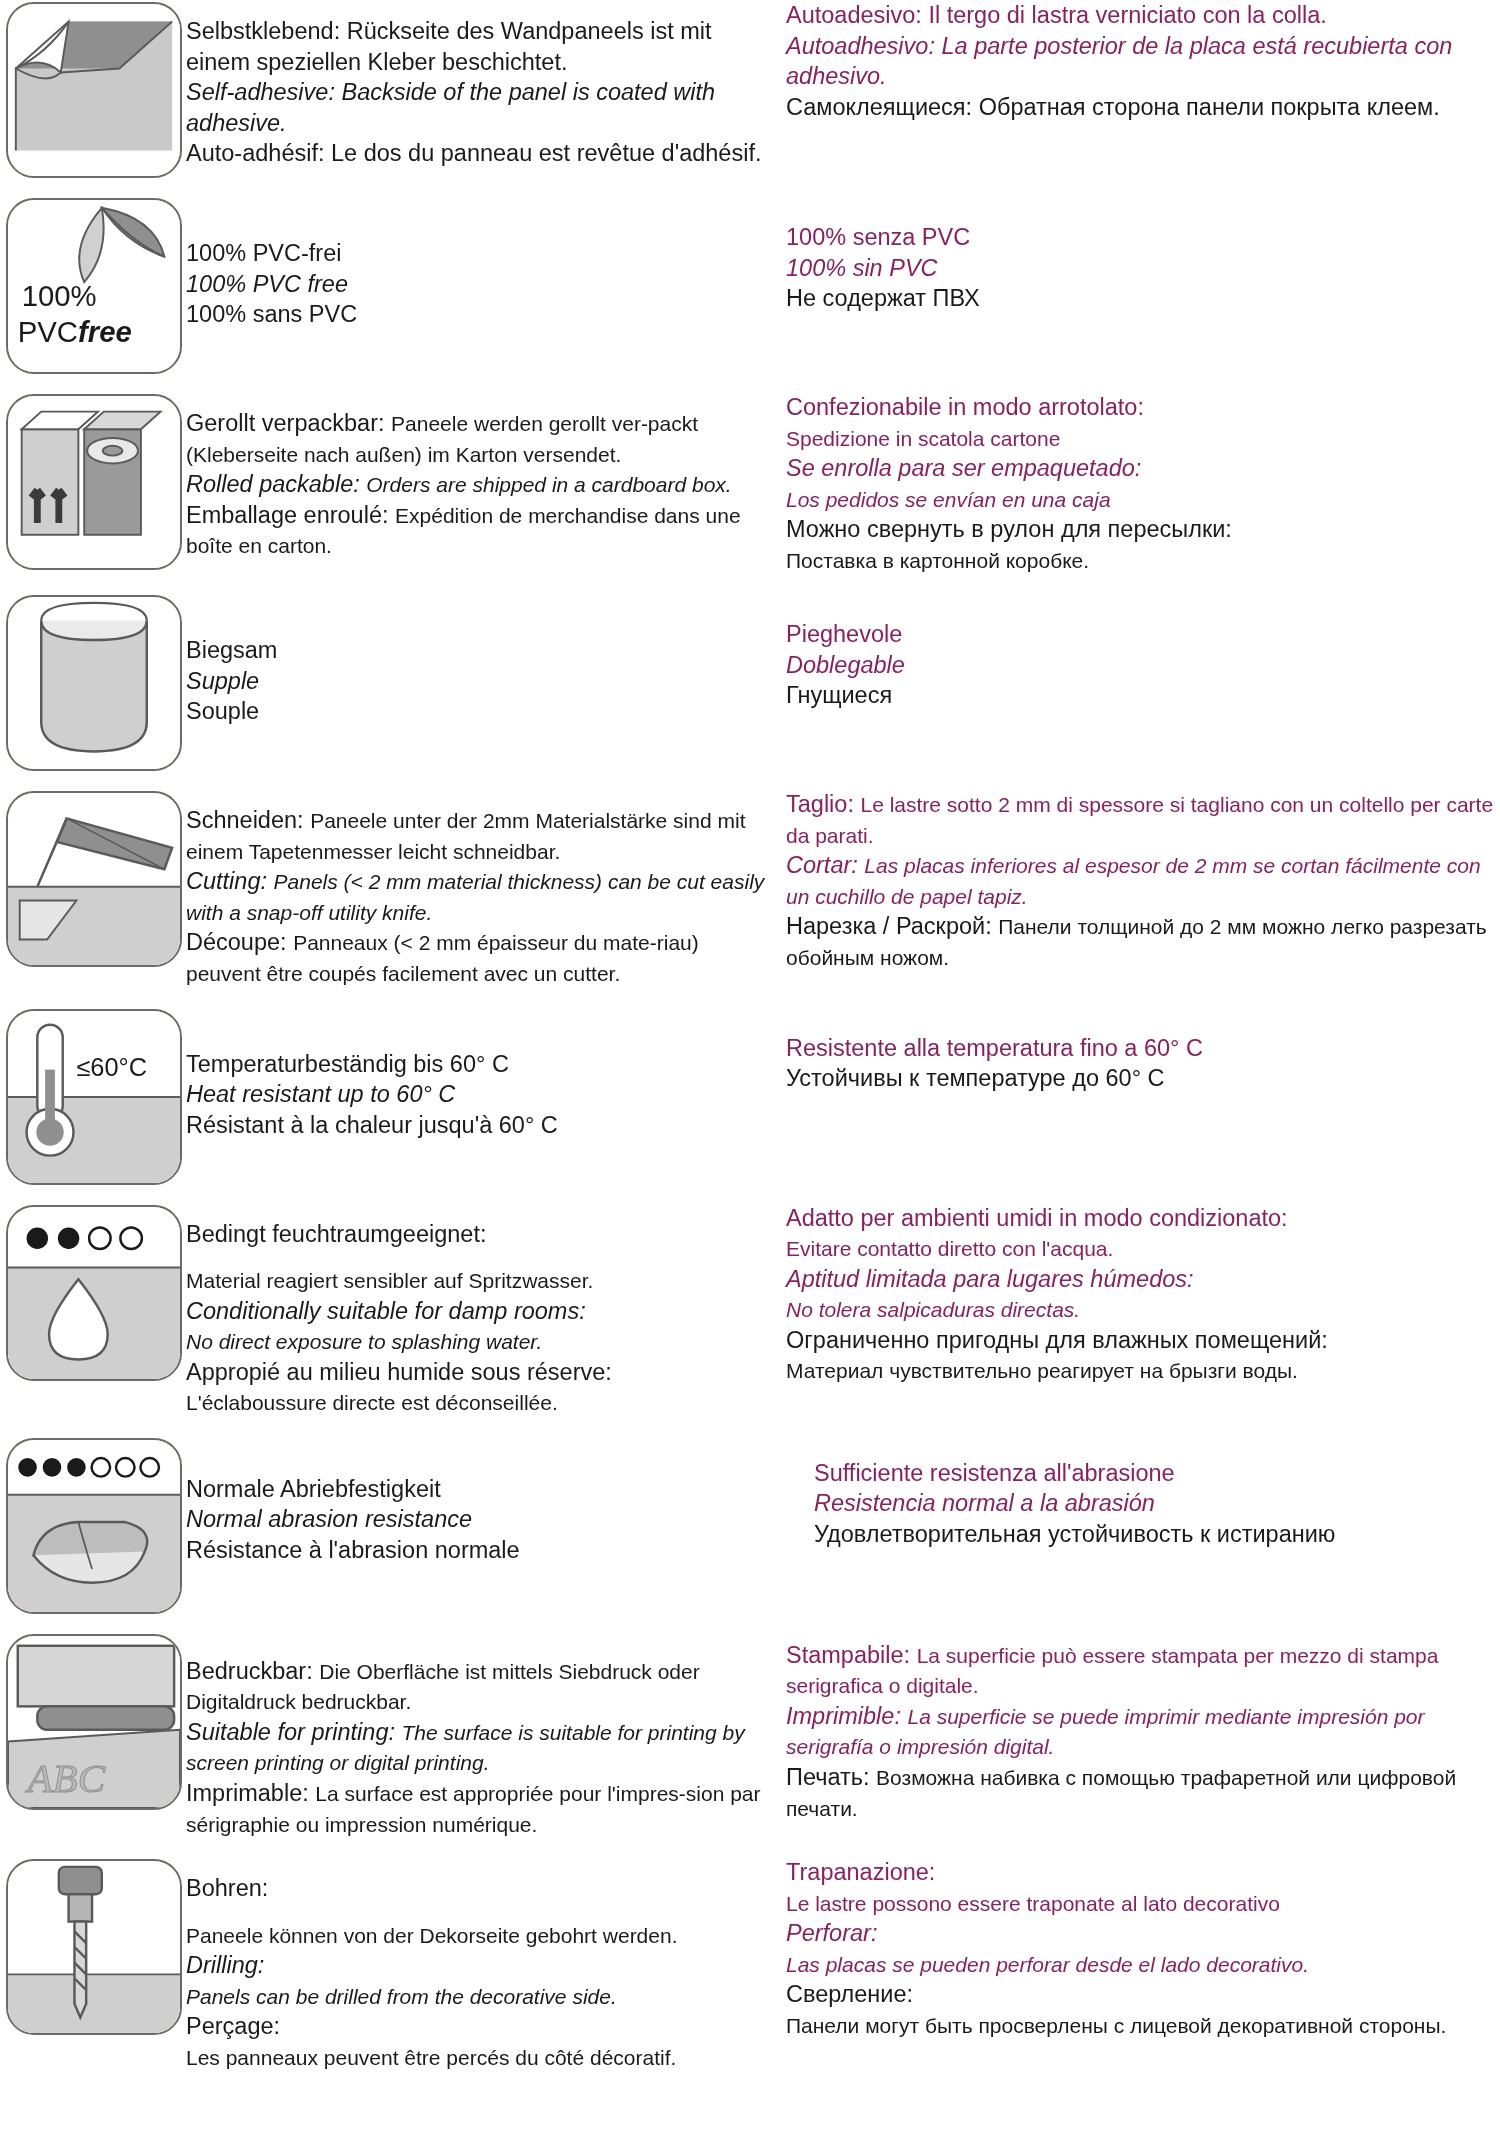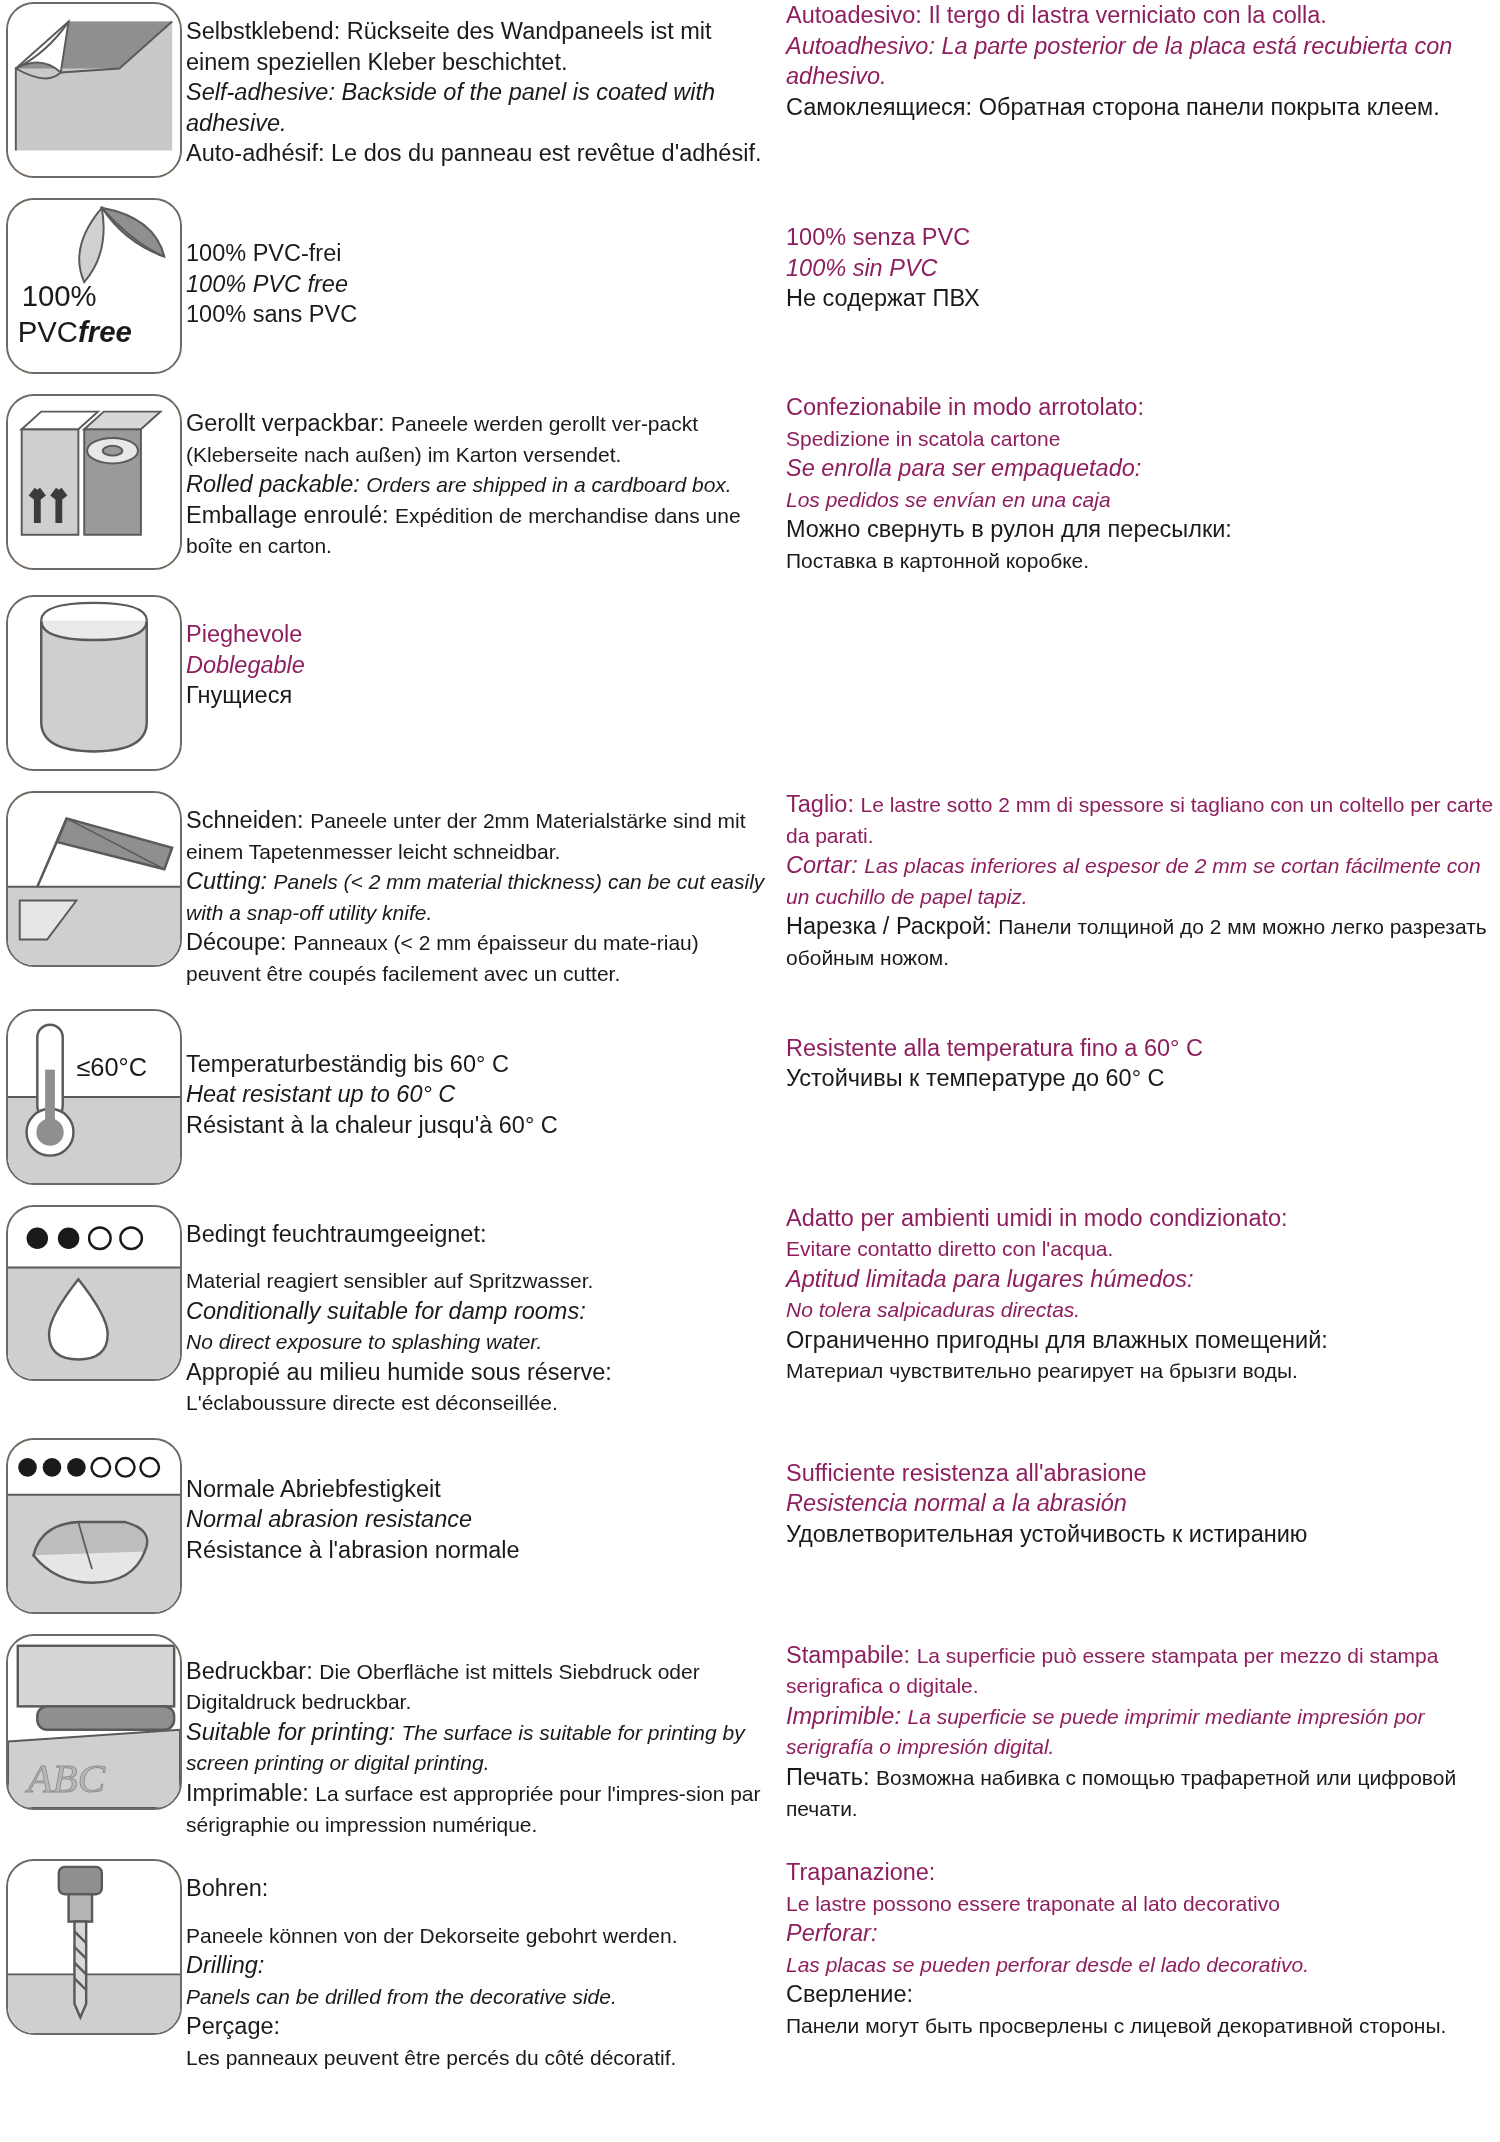--- a/index.html
+++ b/index.html
@@ -59,21 +59,21 @@
   .it { font-size: 23.5px; color: #8e1f5e; }
   .es { font-size: 23.5px; color: #8e1f5e; font-style: italic; }
   .ru { font-size: 23.5px; color: #1a1a1a; }
   .sub { font-size: 21px; }
   .it .sub, .es .sub { color: #8e1f5e; }
   .de .sub, .fr .sub, .en .sub, .ru .sub { color: #1a1a1a; }
 
   .pad-a { padding-top: 0px; }
   .pad-b { padding-top: 26px; }
   .pad-e { padding-top: 8px; }
-  .pad-g { padding-top: 22px; }
+  .pad-g { padding-top: 22px; gap: 28px; }
 
   .row-gap { height: 18px; }
 </style>
 </head>
 <body>
 
 <div class="sheet">
 
   <div class="row">
     <div class="icon-cell">
@@ -212,20 +212,25 @@
       <div class="icon-box">
         <svg viewBox="0 0 176 176">
           <rect x="0" y="0" width="176" height="176" fill="#ffffff"></rect>
           <path d="M34 24 L34 128 Q34 158 88 158 Q142 158 142 128 L142 24" fill="#cfcfcf" stroke="#5a5a5a" stroke-width="2.5"></path>
           <path d="M34 24 Q34 44 88 44 Q142 44 142 24" fill="#eaeaea" stroke="#5a5a5a" stroke-width="2.5"></path>
           <path d="M34 24 Q34 6 88 6 Q142 6 142 24" fill="#ffffff" stroke="#5a5a5a" stroke-width="2.5"></path>
         </svg>
       </div>
     </div>
     <div class="text-cell pad-b">
+      <div class="col-left">
+        <div class="lang-line de"><span>Biegsam</span></div>
+        <div class="lang-line en"><span>Supple</span></div>
+        <div class="lang-line fr"><span>Souple</span></div>
+      </div>
       <div class="col-right">
         <div class="lang-line it"><span>Pieghevole</span></div>
         <div class="lang-line es"><span>Doblegable</span></div>
         <div class="lang-line ru"><span>Гнущиеся</span></div>
       </div>
     </div>
   </div>
 
   <div class="row-gap"></div>
 

